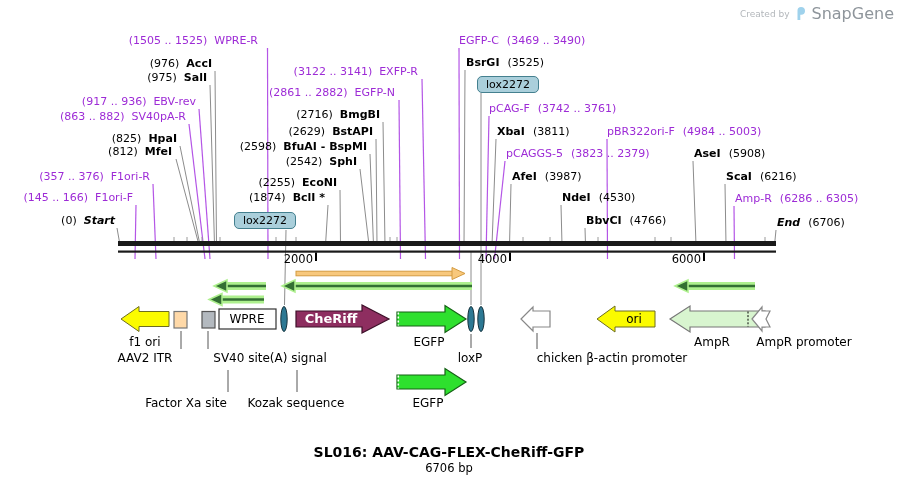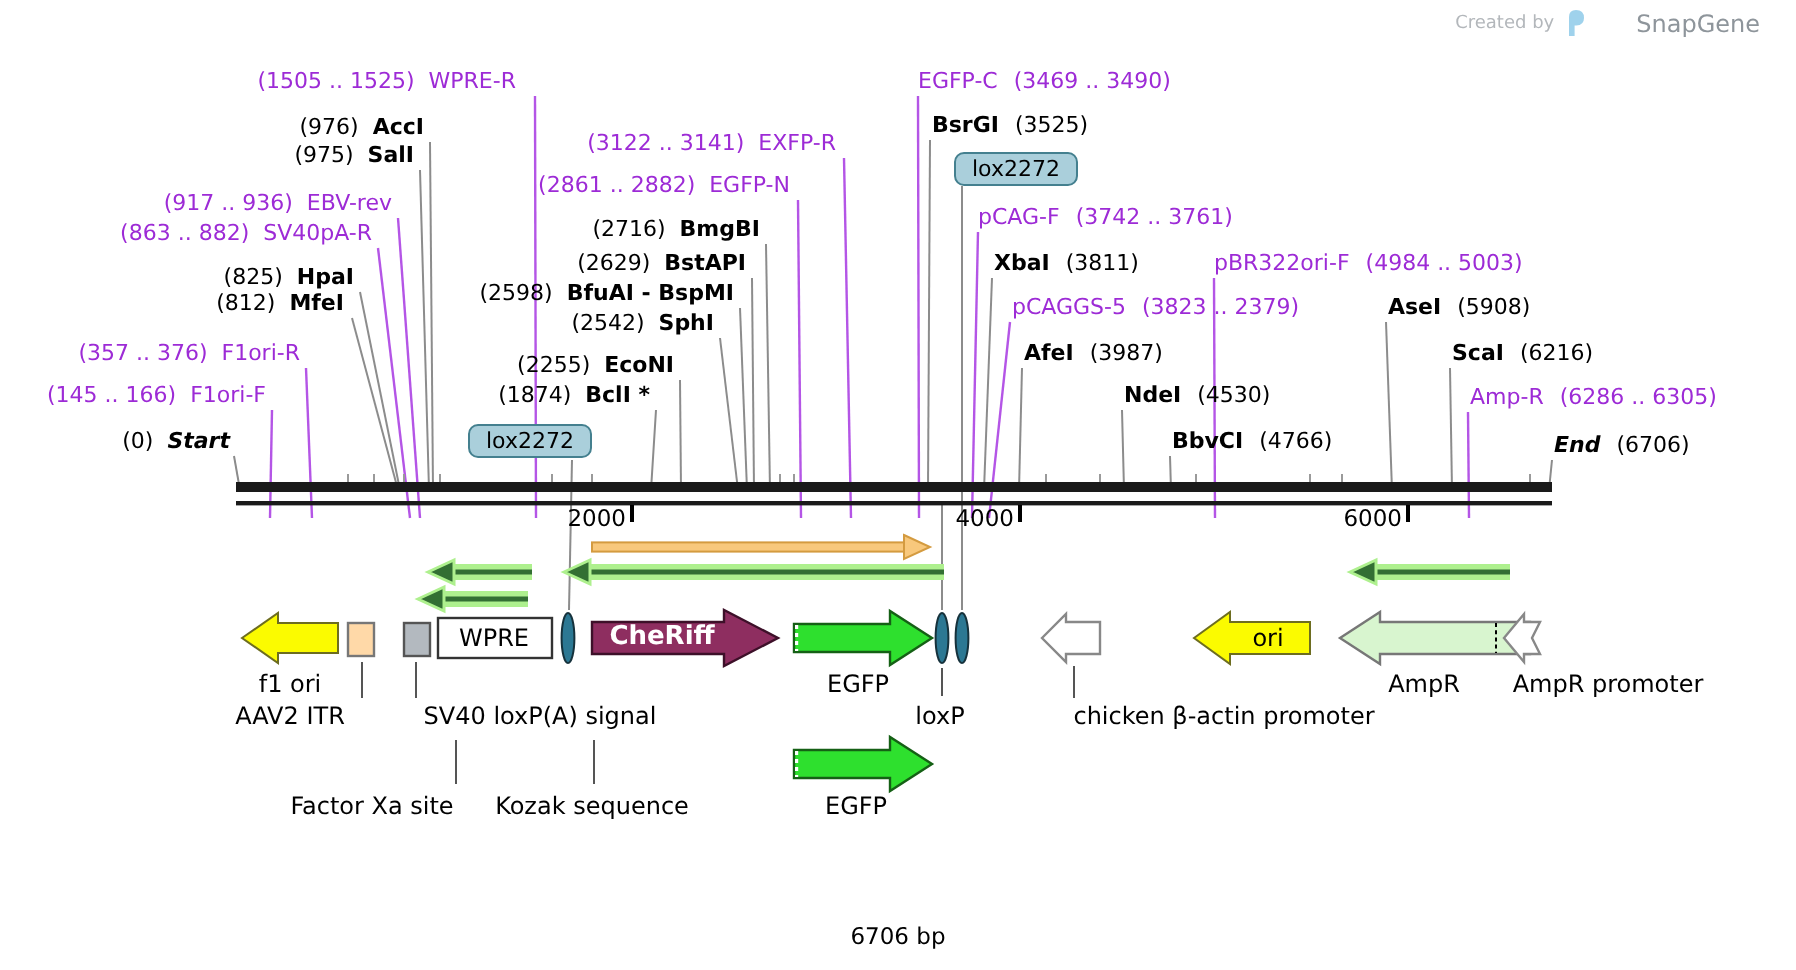--- a/index.html
+++ b/index.html
@@ -13,23 +13,23 @@
   .b{font-weight:bold;}
   .se{font-weight:bold;font-style:italic;}
   .loxbox{position:absolute;z-index:6;font-size:11px;line-height:13px;color:#000;
           background:#aacfdb;border:1.4px solid #44808f;border-radius:5px;padding:1px 8px;}
   .flabel{position:absolute;font-size:12px;line-height:14px;color:#000;white-space:nowrap;
           transform:translateX(-50%);z-index:5;}
   .axlabel{position:absolute;font-size:11.5px;line-height:13px;color:#000;white-space:nowrap;
            transform:translateX(-100%);z-index:5;text-align:center;}
   .ftext{position:absolute;font-size:12px;line-height:14px;white-space:nowrap;
          transform:translate(-50%,-50%);z-index:5;text-align:center;}
-  .header{position:absolute;top:4px;right:18px;display:flex;align-items:center;gap:5px;z-index:7;}
+  .header{position:absolute;top:4px;right:4px;display:flex;align-items:center;gap:5px;z-index:7;}
   .createdby{font-size:9px;color:#b3b7bb;}
-  .brand{font-size:12px;color:#8e959b;margin-left:19px;}
+  .brand{font-size:16px;color:#8e959b;}
   .title{position:absolute;left:449px;top:444px;transform:translateX(-50%);
          font-size:14px;font-weight:bold;color:#000;white-space:nowrap;z-index:5;}
   .subtitle{position:absolute;left:449px;top:461px;transform:translateX(-50%);
             font-size:11.5px;color:#000;white-space:nowrap;z-index:5;}
 </style>
 </head>
 <body>
 
 <div id="stage">
 
@@ -204,22 +204,23 @@
 
   <div class="ftext" style="left:247px;top:319px;color:#000">WPRE</div>
   <div class="ftext" style="left:331px;top:319px;color:#fff;font-weight:bold;font-size:13px">CheRiff</div>
   <div class="ftext" style="left:634px;top:319px;color:#000">ori</div>
 
   <div class="flabel" style="left:145px;top:335px">f1 ori</div>
   <div class="flabel" style="left:429px;top:335px">EGFP</div>
   <div class="flabel" style="left:712px;top:335px">AmpR</div>
   <div class="flabel" style="left:804px;top:335px">AmpR promoter</div>
   <div class="flabel" style="left:145px;top:351px">AAV2 ITR</div>
-  <div class="flabel" style="left:270px;top:351px">SV40 loxP(A) signal</div>
+  <div class="flabel" style="left:270px;top:351px">SV40 site(A) signal</div>
   <div class="flabel" style="left:470px;top:351px">loxP</div>
   <div class="flabel" style="left:612px;top:351px">chicken β-actin promoter</div>
   <div class="flabel" style="left:186px;top:396px">Factor Xa site</div>
   <div class="flabel" style="left:296px;top:396px">Kozak sequence</div>
   <div class="flabel" style="left:428px;top:396px">EGFP</div>
 
+  <div class="title">SL016: AAV-CAG-FLEX-CheRiff-GFP</div>
   <div class="subtitle">6706 bp</div>
 
 </div>
 
 </body></html>

